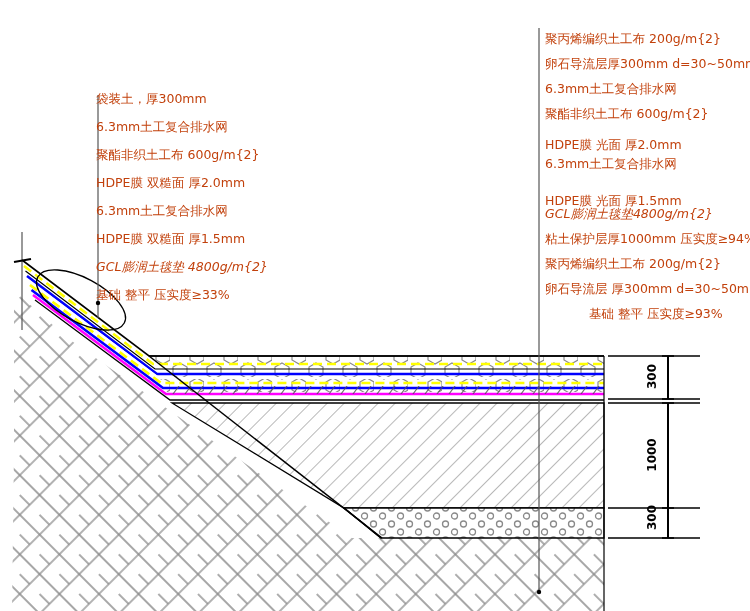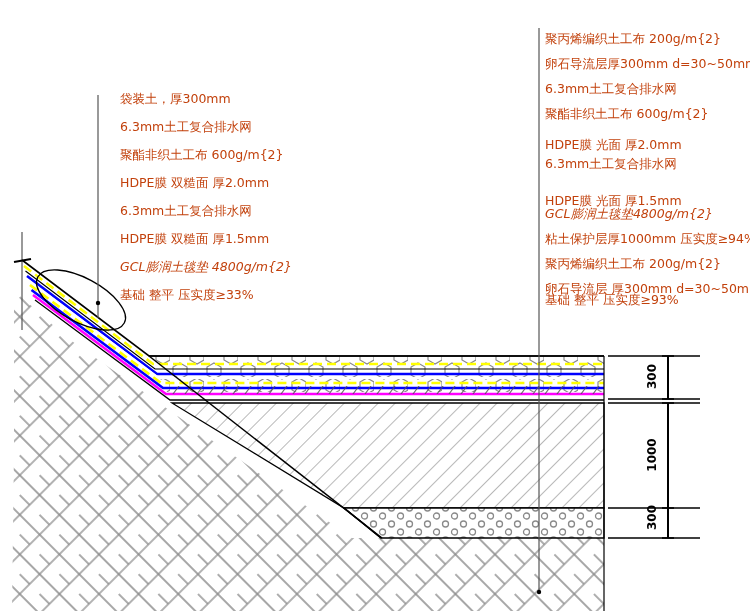--- a/index.html
+++ b/index.html
@@ -8,21 +8,21 @@
     font-family:"DejaVu Sans","Liberation Sans",sans-serif;
   }
   #stage{position:absolute;left:0;top:0;width:750px;height:611px;}
   svg.layer{position:absolute;left:0;top:0;width:750px;height:611px;overflow:visible;}
 
   .lbl{
     position:absolute;white-space:nowrap;
     font-family:"DejaVu Sans","Liberation Sans",sans-serif;
     font-size:12.5px;color:#c2410c;line-height:13px;
   }
-  .lbl-left{left:120px;}
+  .lbl-left{left:96px;}
   .lbl-right{left:545px;}
 
   .dimtxt{
     position:absolute;
     font-family:"DejaVu Sans","Liberation Sans",sans-serif;
     font-size:12px;color:#000;font-weight:bold;
     transform:rotate(-90deg);transform-origin:50% 50%;
     letter-spacing:0px;
   }
 </style>
@@ -241,21 +241,21 @@
     <div class="lbl lbl-right" style="top:57px;">卵石导流层厚300mm d=30~50mm</div>
     <div class="lbl lbl-right" style="top:82px;">6.3mm土工复合排水网</div>
     <div class="lbl lbl-right" style="top:107px;">聚酯非织土工布 600g/m{2}</div>
     <div class="lbl lbl-right" style="top:138px;">HDPE膜 光面 厚2.0mm</div>
     <div class="lbl lbl-right" style="top:157px;">6.3mm土工复合排水网</div>
     <div class="lbl lbl-right" style="top:194px;">HDPE膜 光面 厚1.5mm</div>
     <div class="lbl lbl-right" style="top:207px;font-style:italic;">GCL膨润土毯垫4800g/m{2}</div>
     <div class="lbl lbl-right" style="top:232px;">粘土保护层厚1000mm 压实度≥94%</div>
     <div class="lbl lbl-right" style="top:257px;">聚丙烯编织土工布 200g/m{2}</div>
     <div class="lbl lbl-right" style="top:282px;">卵石导流层 厚300mm d=30~50mm</div>
-    <div class="lbl lbl-right" style="top:293px;">基础 整平 压实度≥93%</div>
+    <div class="lbl lbl-right" style="top:307px;margin-left:44px;">基础 整平 压实度≥93%</div>
   </div>
 
   <div>
     <div class="dimtxt" style="left:640px;top:370px;width:24px;text-align:center;">300</div>
     <div class="dimtxt" style="left:633px;top:448px;width:38px;text-align:center;">1000</div>
     <div class="dimtxt" style="left:640px;top:511px;width:24px;text-align:center;">300</div>
   </div>
 
 </div>
 

